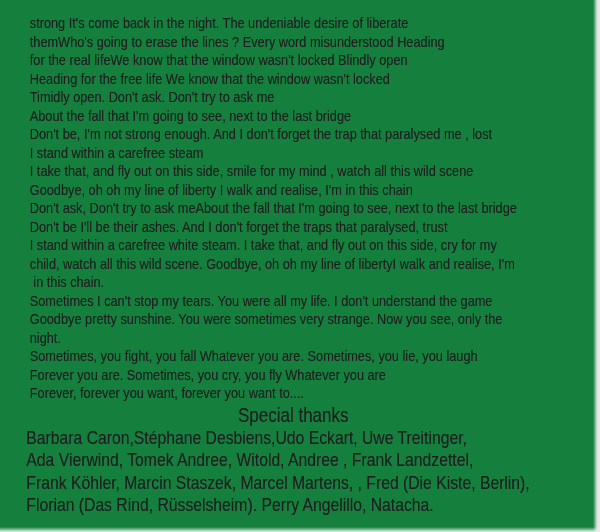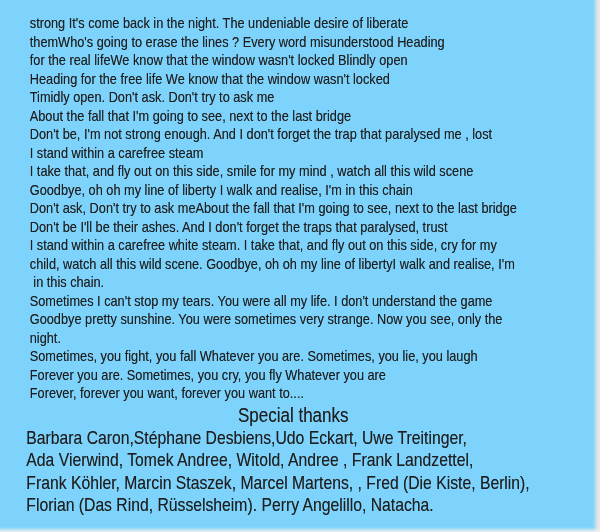--- a/index.html
+++ b/index.html
@@ -1,20 +1,20 @@
 <!DOCTYPE html>
 <html><head>
 <meta charset="utf-8">
 <style>
   html, body { margin: 0; padding: 0; }
   .page {
     position: relative;
     width: 600px;
     height: 532px;
-    background: #7dd3fc;
+    background: #15803d;
     overflow: hidden;
     font-family: "Liberation Sans", sans-serif;
   }
   .scan-content {
     position: absolute;
     top: 0;
     left: 0;
     width: 706px;
     box-sizing: border-box;
     padding: 14px 0 0 35px;

